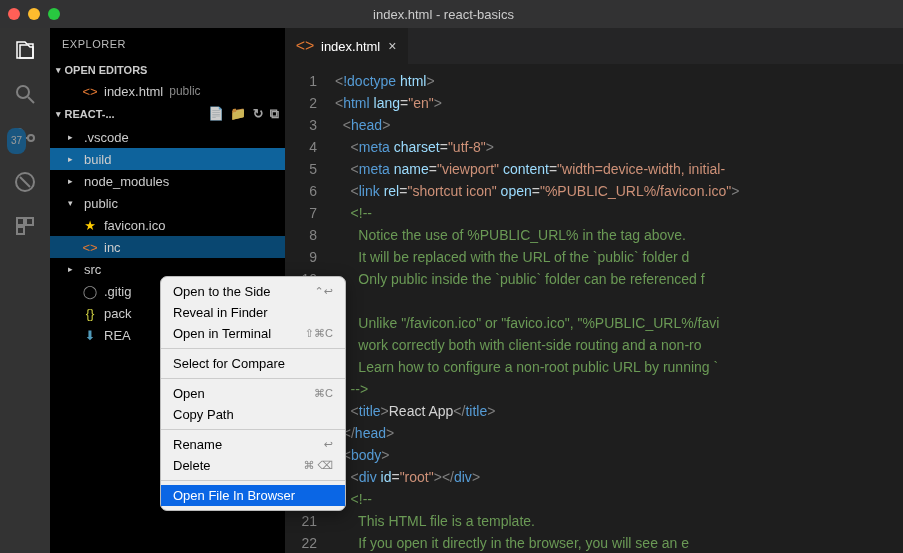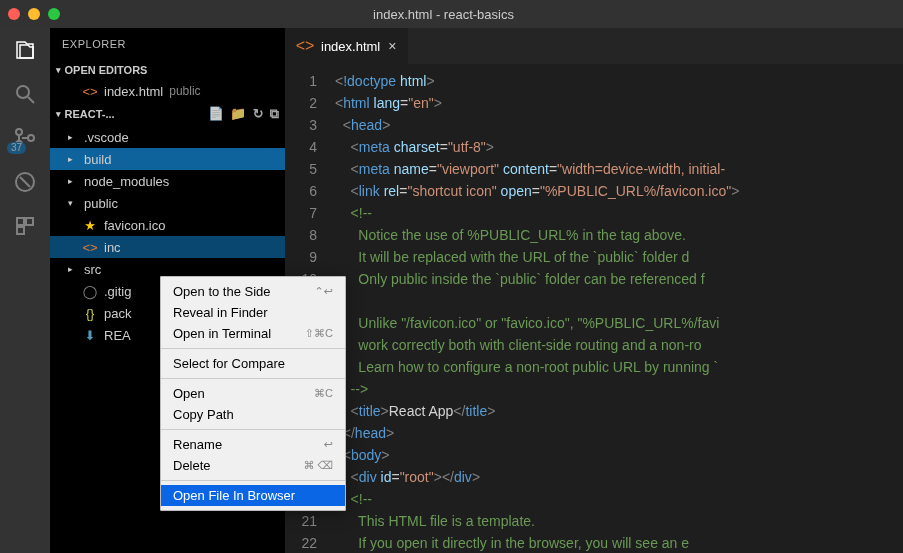--- a/index.html
+++ b/index.html
@@ -10,21 +10,21 @@
 .tc-close{background:#ff5f57;}
 .tc-min{background:#febc2e;}
 .tc-max{background:#28c840;}
 .title{position:absolute;left:0;right:16px;text-align:center;font-size:13px;color:#ccc;}
 .main{display:flex;height:525px;}
 .activitybar{width:50px;background:#333333;padding-top:10px;display:flex;flex-direction:column;align-items:center;gap:20px;}
 .activitybar .aicon{width:24px;height:24px;opacity:0.5;display:flex;align-items:center;justify-content:center;}
 .activitybar .aicon.active{opacity:1;}
 .activitybar svg{fill:#ccc;}
 .badge{position:relative;}
-.badge-num{position:absolute;bottom:-4px;left:-6px;background:#007acc;color:#fff;font-size:10px;border-radius:8px;padding:1px 4px;line-height:1;}
+.badge-num{position:absolute;bottom:-4px;left:-6px;background:#007acc;color:#fff;font-size:10px;border-radius:8px;padding:8px 4px;line-height:1;}
 .sidebar{width:235px;background:#000000;display:flex;flex-direction:column;}
 .sidebar-title{padding:10px 12px;font-size:11px;color:#bbb;letter-spacing:0.5px;}
 .section{font-size:11px;font-weight:bold;color:#ccc;padding:4px 6px;display:flex;align-items:center;gap:4px;}
 .section .arrow{font-size:9px;}
 .section .actions{margin-left:auto;display:flex;gap:6px;opacity:0.8;}
 .section .actions span{font-size:13px;cursor:pointer;}
 .file-row{display:flex;align-items:center;padding:2px 6px 2px 18px;font-size:13px;height:22px;gap:6px;}
 .file-row.selected{background:#094771;}
 .file-row.hover{background:#0e639c;}
 .file-row .chev{font-size:9px;width:10px;color:#ccc;}
@@ -45,21 +45,21 @@
 .code{flex:1;padding-top:6px;font-family:Menlo,Monaco,monospace;font-size:14px;line-height:22px;overflow:hidden;}
 .line{display:flex;}
 .gutter{width:50px;text-align:right;padding-right:18px;color:#858585;user-select:none;}
 .src{white-space:pre;}
 .t-blue{color:#569cd6;}
 .t-attr{color:#9cdcfe;}
 .t-str{color:#ce9178;}
 .t-punc{color:#808080;}
 .t-comment{color:#6a9955;}
 .t-text{color:#d4d4d4;}
-.contextmenu{position:absolute;left:160px;top:276px;width:186px;background:#f0f0f0;border:1px solid #bbb;border-radius:1px;box-shadow:0 4px 16px rgba(0,0,0,0.4);color:#000;font-size:13px;padding:4px 0;}
+.contextmenu{position:absolute;left:160px;top:276px;width:186px;background:#f0f0f0;border:1px solid #bbb;border-radius:7px;box-shadow:0 4px 16px rgba(0,0,0,0.4);color:#000;font-size:13px;padding:4px 0;}
 .cm-item{padding:3px 12px;display:flex;justify-content:space-between;align-items:center;}
 .cm-item.sel{background:#0a66e5;color:#fff;text-align:center;}
 .cm-sep{height:1px;background:#ccc;margin:4px 0;}
 .cm-short{color:#888;font-size:11px;}
 </style>
 </head>
 <body>
 
 <div class="titlebar">
   <div class="traffic">

